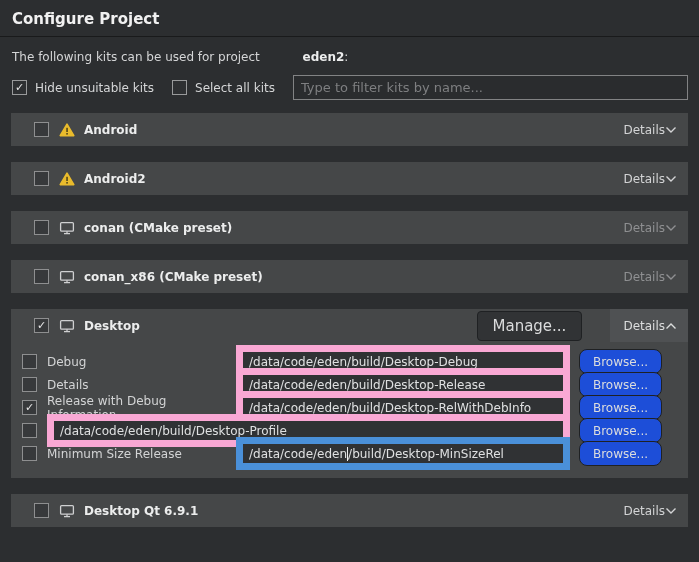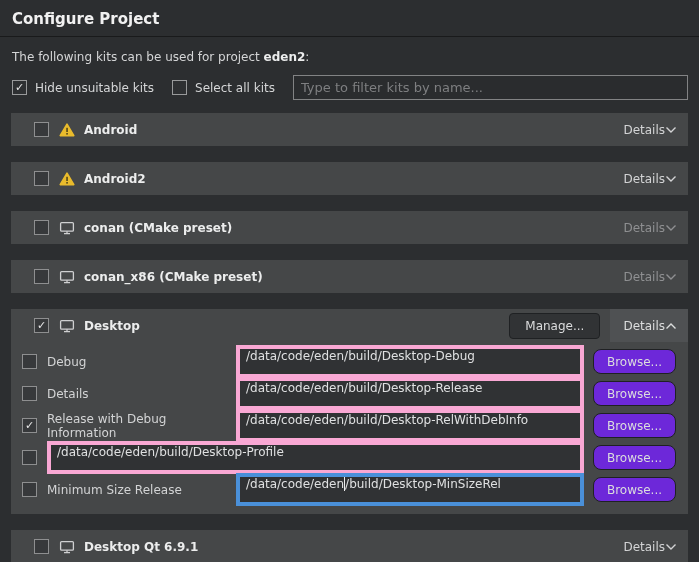--- a/index.html
+++ b/index.html
@@ -11,21 +11,21 @@
     color: #d5d6d7;
   }
   .title-bar {
     padding: 10px 1px 8px 12px;
     font-size: 15px;
     font-weight: bold;
     color: #f1f1f1;
     border-bottom: 1px solid #191a1b;
   }
   .intro { margin: 13px 12px 11px 12px; color: #d5d6d7; }
-  .intro b { color: #eceded; }
+  .intro b { color: #eceded; margin-left: 39px; }
   .controls {
     display: flex; align-items: center;
     margin: 0 11px 13px 12px; gap: 18px;
   }
   .checkbox-field { display: flex; align-items: center; gap: 8px; flex: none; cursor: default; }
   .checkbox {
     width: 15px; height: 15px; flex: none;
     border: 1px solid #999a9b;
     background: #2e3032;
     display: inline-flex; align-items: center; justify-content: center;
@@ -49,57 +49,57 @@
   .kit-header { display: flex; align-items: center; height: 33px; padding-left: 23px; }
   .kit-header .checkbox { background: #37393b; border-color: #8e8f90; margin-right: 10px; }
   .kit-icon { display: inline-flex; margin-right: 9px; flex: none; }
   .kit-name { font-weight: bold; color: #eceded; }
   .spacer { flex: 1; }
   .manage-btn {
     background: #313335;
     border: 1px solid #1f2123;
     border-radius: 4px;
     color: #dbdcdd;
-    font-family: inherit; font-size: 12px;
+    font-family: inherit; font-size: 15px;
     padding: 5px 15px;
-    margin-right: 10px;
+    margin-right: 28px;
   }
   .details-btn {
     display: flex; align-items: center; 
     height: 33px; padding: 0 11px 0 13px;
     color: #d3d4d5; cursor: default;
   }
   .kit.details-disabled .details-btn { color: #8f9092; }
   .kit.expanded .details-btn { background: #4f5153; color: #dcdddd; }
   .chevron { transition: none; }
   .kit.expanded .chevron { transform: rotate(180deg); }
   .kit-body { display: none; }
   .kit.expanded .kit-body {
-    display: flex; flex-direction: column; gap: 9px;
-    padding: 8px 12px 13px 11px;
+    display: flex; flex-direction: column; 
+    padding: 8px 26px 13px 11px;
   }
   .config-row { display: flex; align-items: center; height: 23px; }
   .config-row .checkbox { margin-right: 10px; background: #37393b; border-color: #8e8f90; }
   .config-label { width: 189px; flex: none; color: #d3d4d5; }
   .path-input {
     flex: 1; height: 33px;
     background: #303234;
-    border: 4px solid #f9a8d4;
-    display: flex; 
+    border: 7px solid #f9a8d4;
+    display: flex; align-items: center;
     padding: 0 6px;
     color: #dfe0e1;
     white-space: pre; overflow: hidden;
   }
   .path-input.focused { border-color: #4a90d9; }
   .caret { display: none; width: 1px; height: 14px; background: #ececec; flex: none; }
   .path-input.focused .caret { display: inline-block; }
   .browse-btn {
     width: 83px; height: 25px; flex: none;
     margin-left: 9px;
-    background: #6d28d9;
+    background: #1d4ed8;
     border: 1px solid #1f2123;
     border-radius: 8px;
     color: #dbdcdd;
     font-family: inherit; font-size: 12px;
   }
 </style>
 </head>
 <body>
 
 <div class="title-bar">Configure Project</div>

